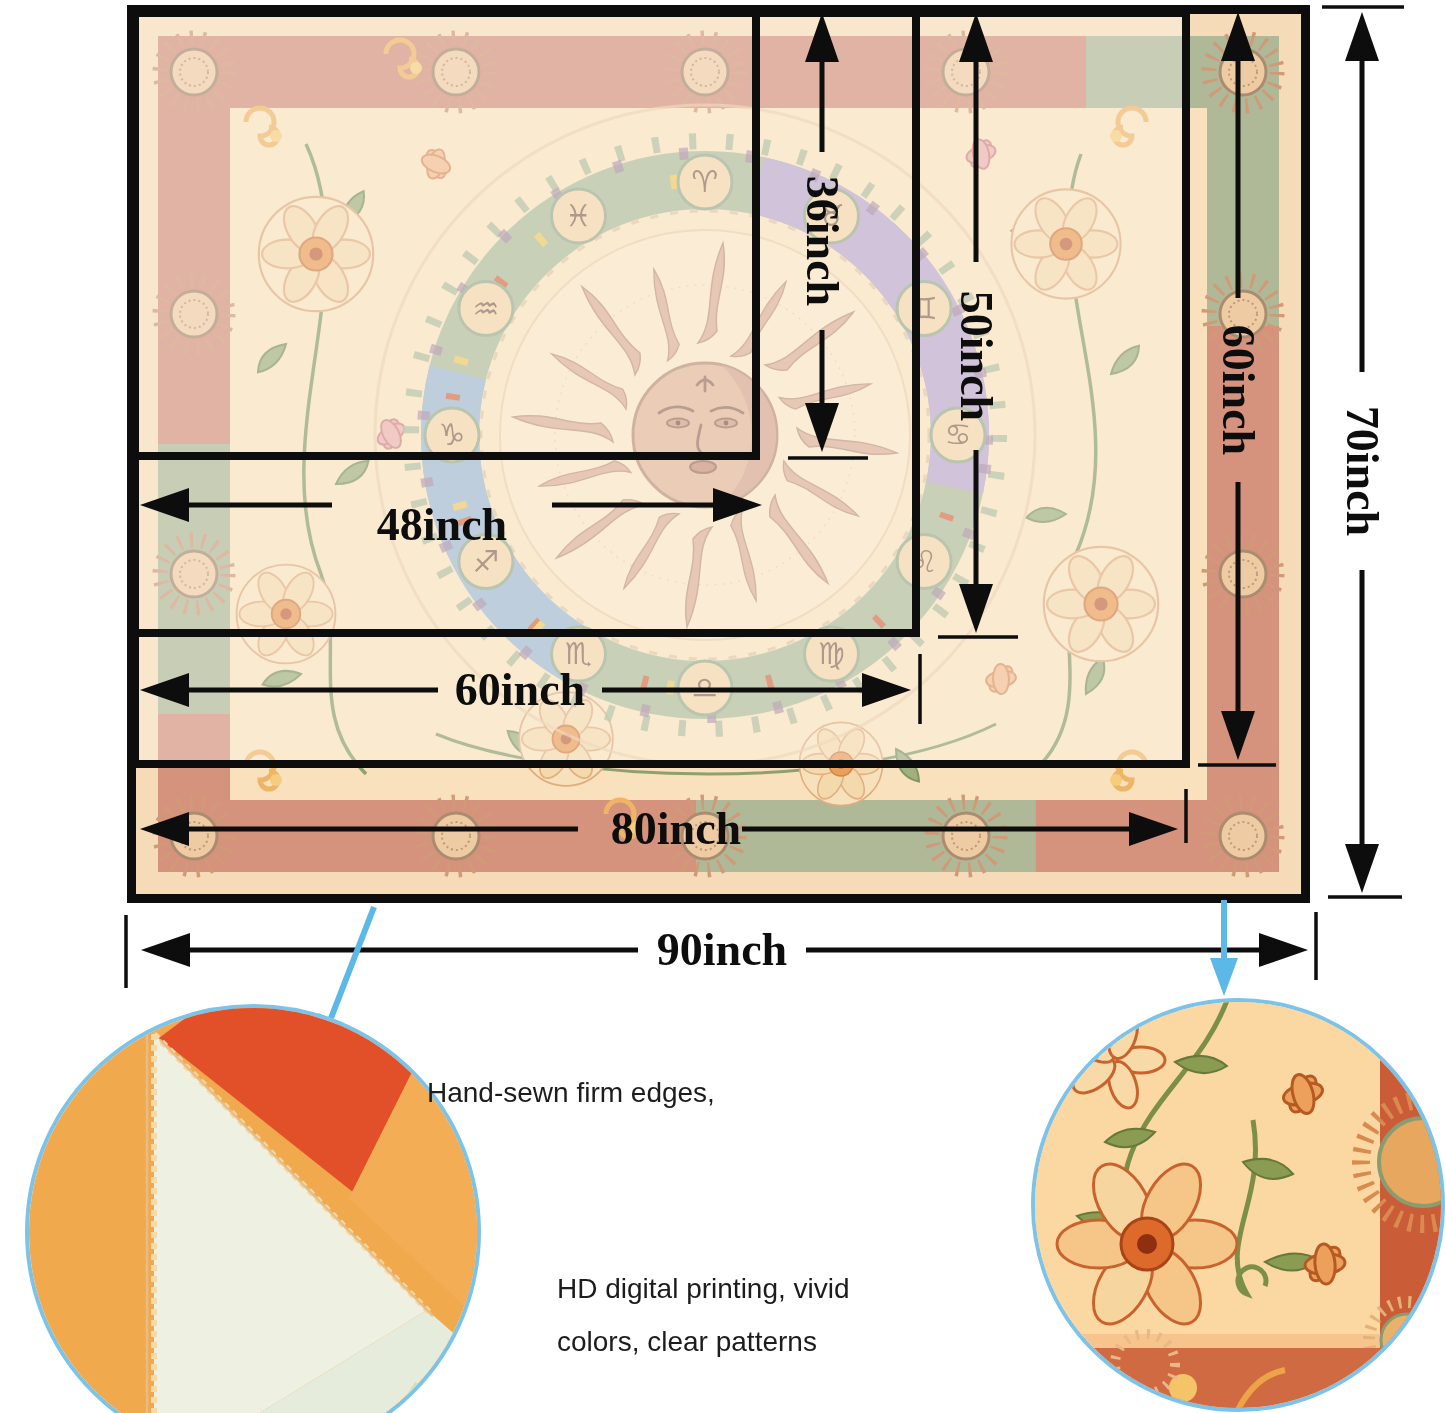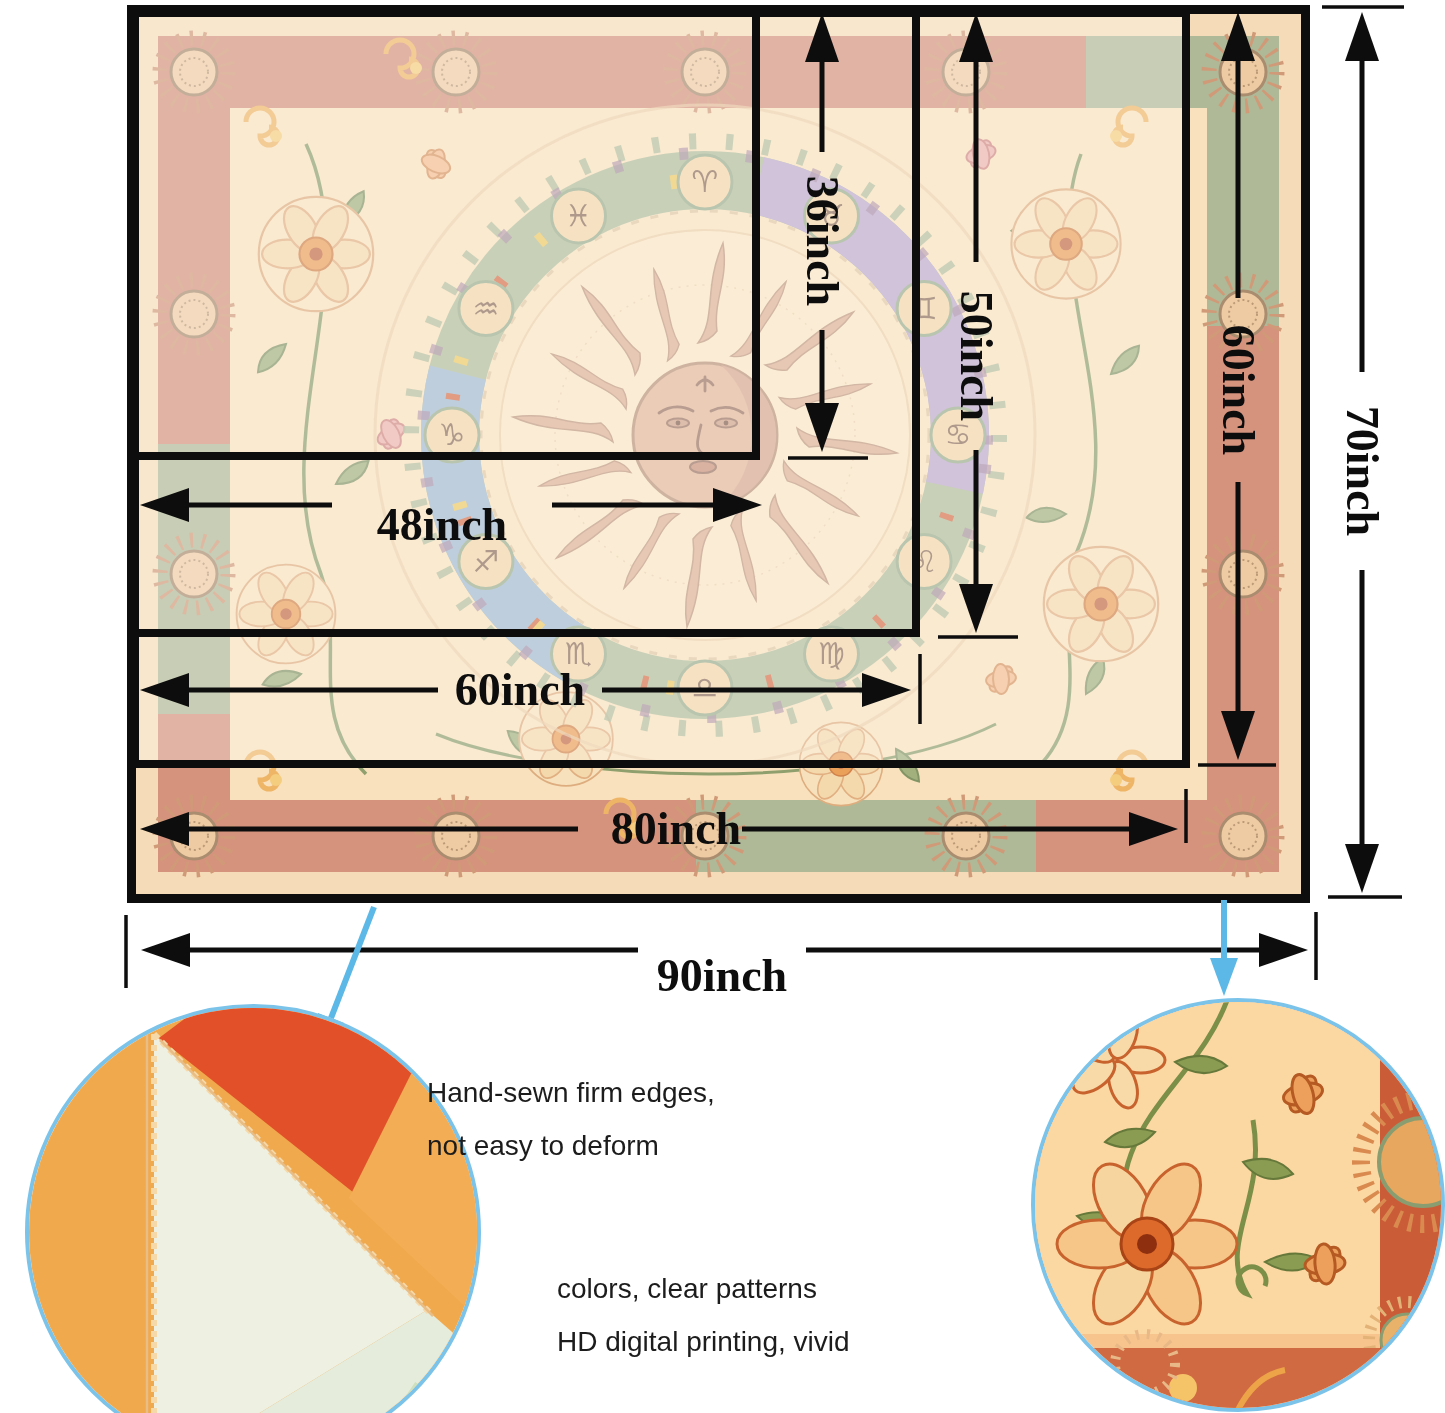--- a/index.html
+++ b/index.html
@@ -362,21 +362,21 @@
       <g>
         <line x1="1224" y1="900" x2="1224" y2="960" stroke-width="6"></line>
         <polygon points="1224,996 1210,958 1238,958" stroke="none"></polygon>
       </g>
     </g>
   </svg>
 
   <span class="dim" style="left:442px;top:525px;">48inch</span>
   <span class="dim" style="left:520px;top:690px;">60inch</span>
   <span class="dim" style="left:676px;top:829px;">80inch</span>
-  <span class="dim" style="left:722px;top:950px;margin-top:26px;">90inch</span>
+  <span class="dim" style="left:722px;top:950px;">90inch</span>
   <span class="dim vert" style="left:822px;top:241px;">36inch</span>
   <span class="dim vert" style="left:976px;top:356px;">50inch</span>
   <span class="dim vert" style="left:1238px;top:390px;">60inch</span>
   <span class="dim vert" style="left:1362px;top:471px;">70inch</span>
 
   <div class="detail d-left">
     <svg width="456" height="456" viewBox="0 0 456 456" xmlns="http://www.w3.org/2000/svg">
       <rect width="456" height="456" fill="#f1a94e"></rect>
       <polygon points="130,30 210,-30 430,-30 325,185" fill="#e25029"></polygon>
       <polygon points="430,-30 470,-30 470,330 320,190" fill="#f3ae55"></polygon>
@@ -444,20 +444,19 @@
       <g transform="translate(290,262) rotate(-140)">
         <ellipse rx="10" ry="20" fill="#eda05c" stroke="#b55a22" stroke-width="3"></ellipse>
         <ellipse rx="10" ry="20" transform="rotate(45)" fill="#eda05c" stroke="#b55a22" stroke-width="3"></ellipse>
         <ellipse rx="10" ry="20" transform="rotate(-45)" fill="#eda05c" stroke="#b55a22" stroke-width="3"></ellipse>
       </g>
     </svg>
   </div>
 
   <div class="feat f-sewn">
     <div>Hand-sewn firm edges,</div>
-    <div>not easy to deform</div>
   </div>
   <div class="feat f-print">
+    <div>HD digital printing, vivid</div>
     <div>colors, clear patterns</div>
-    <div>HD digital printing, vivid</div>
   </div>
 
 </div>
 
 </body></html>

